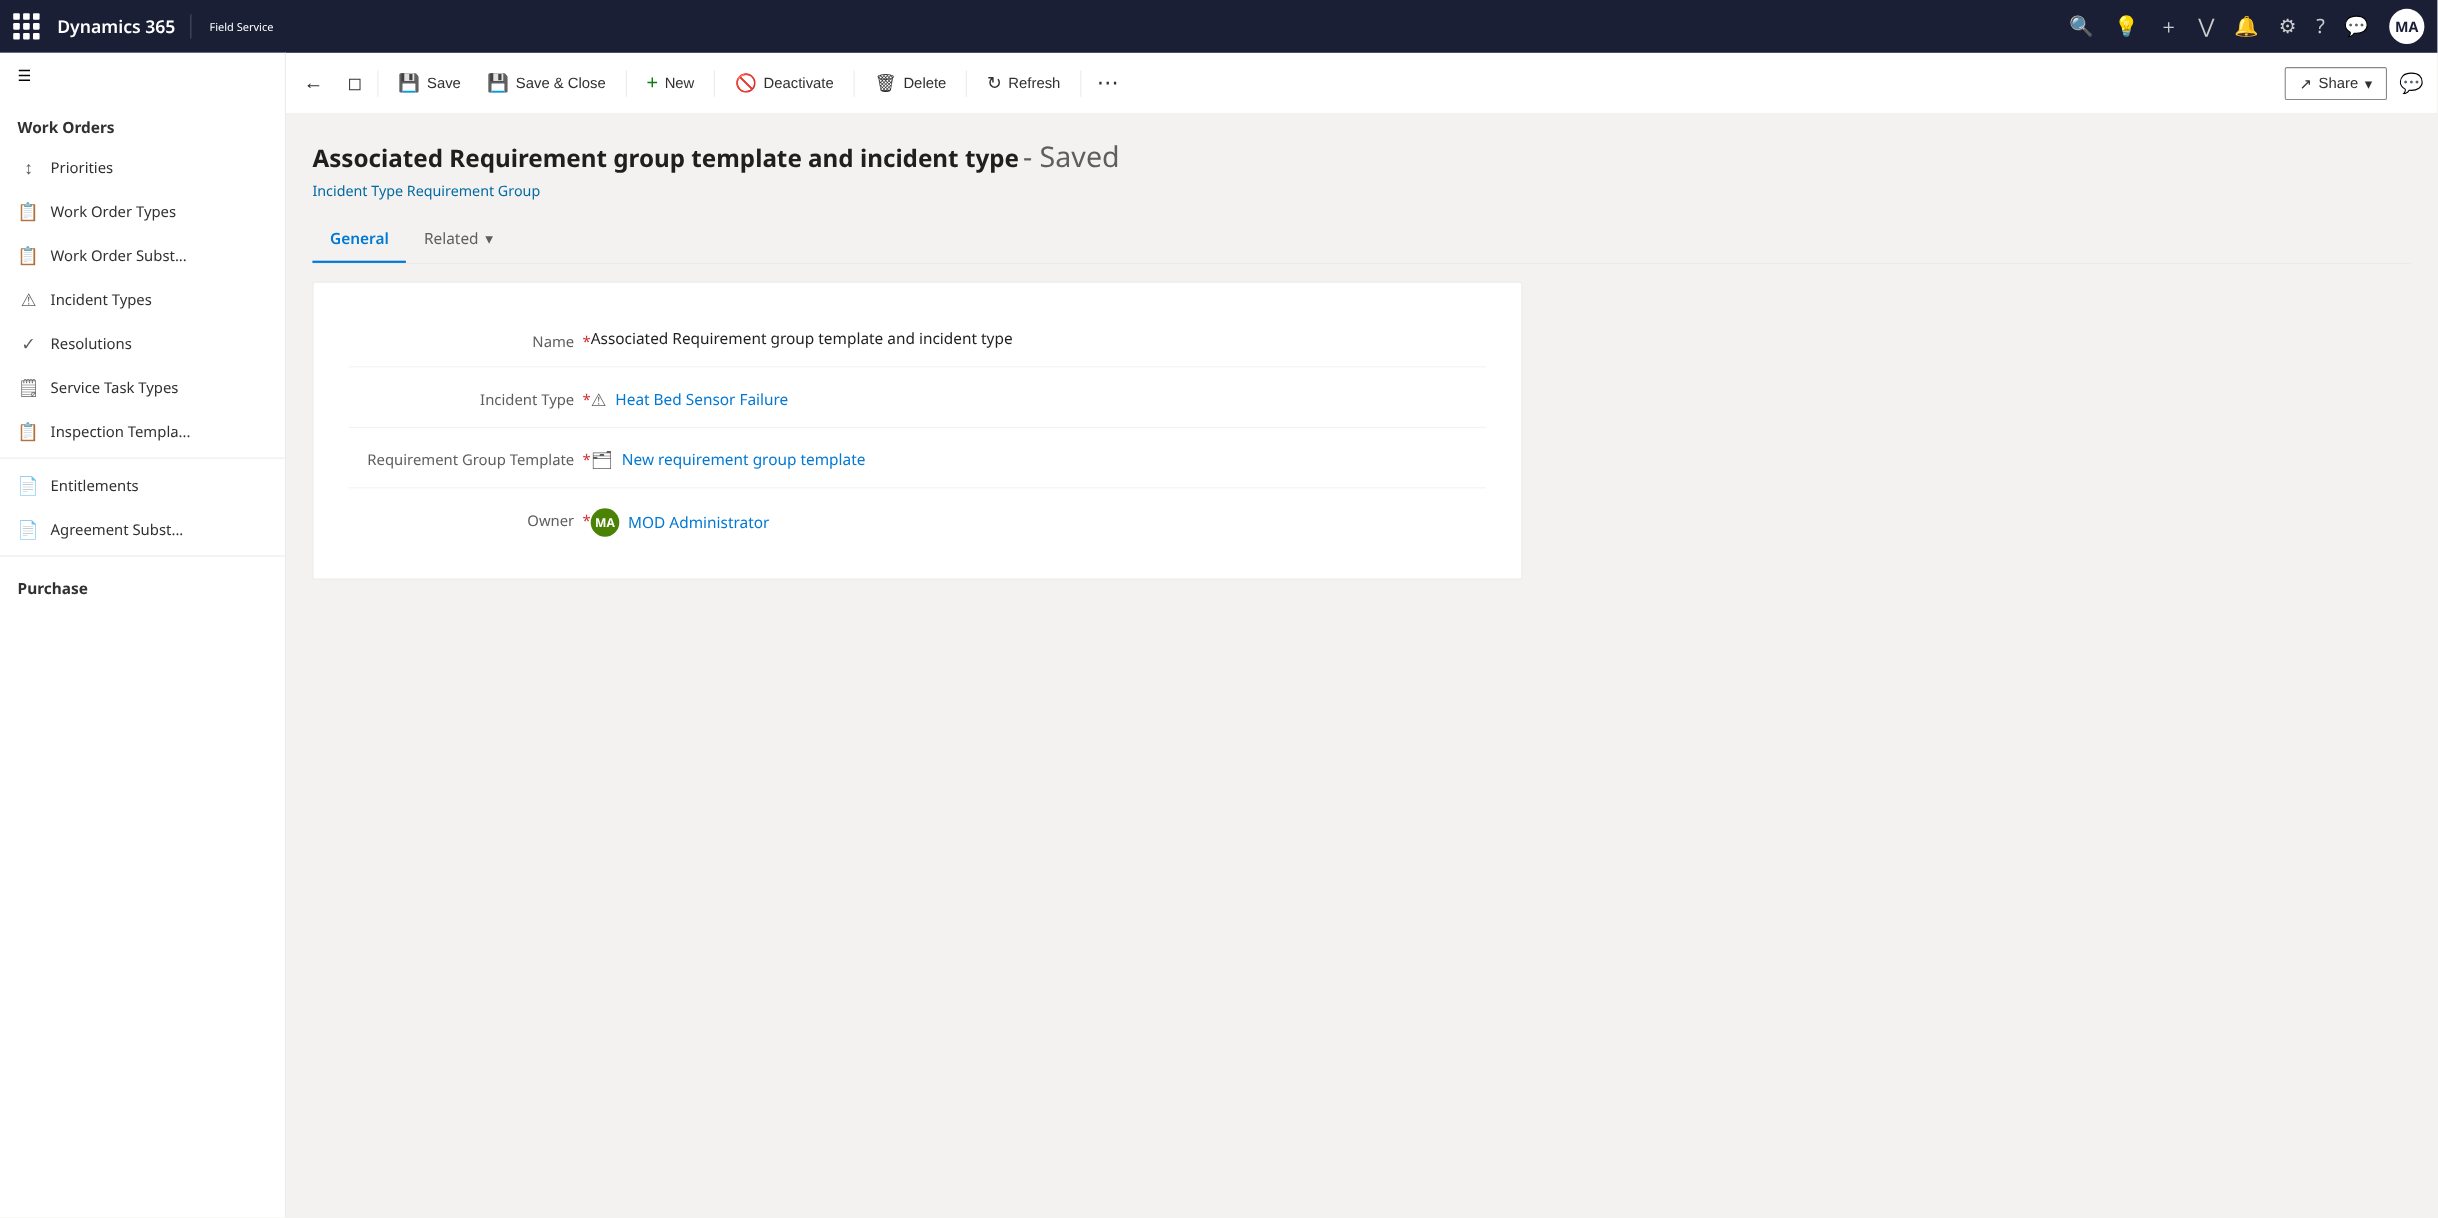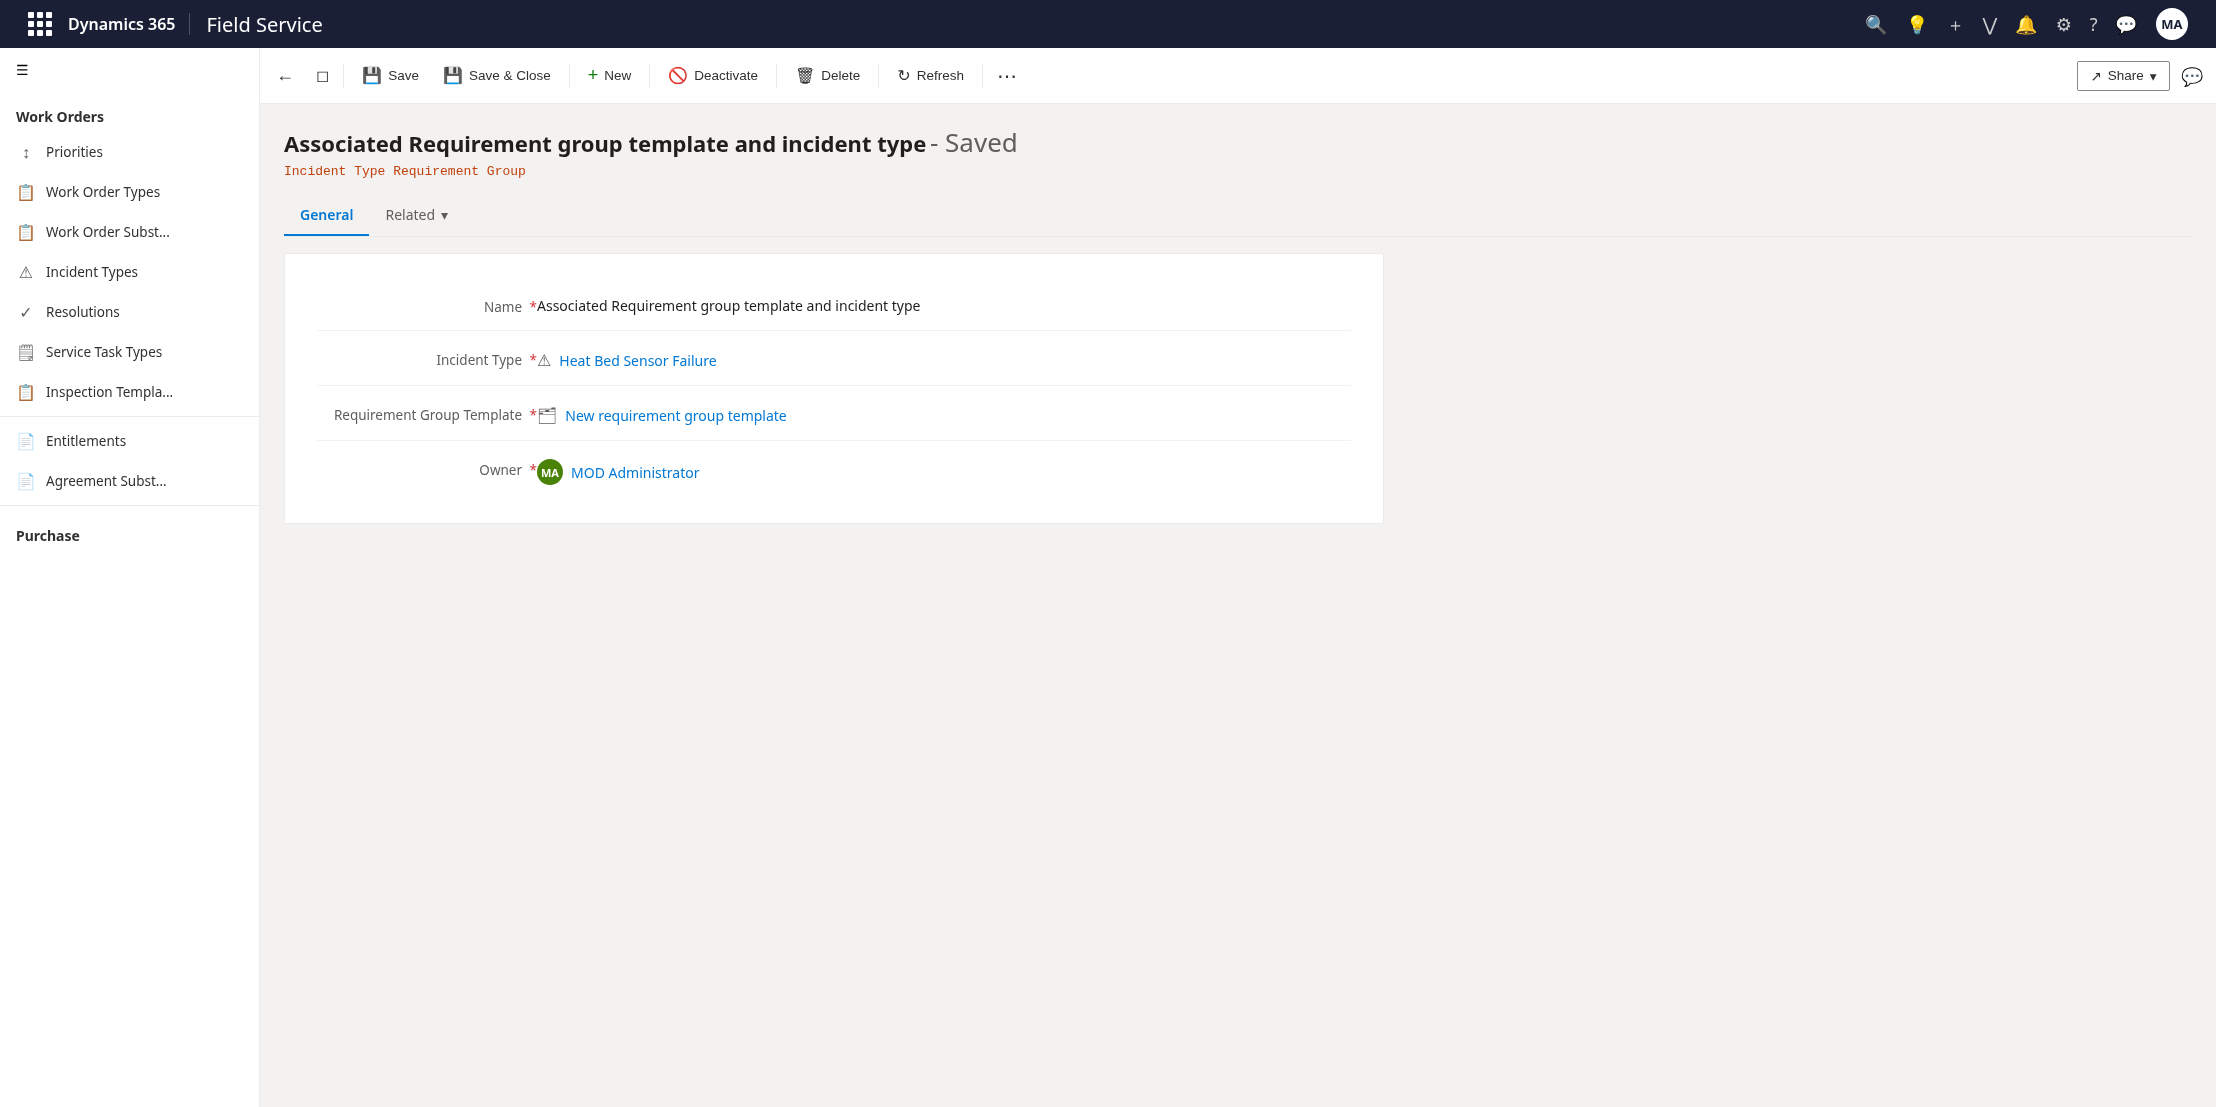--- a/index.html
+++ b/index.html
@@ -5,27 +5,27 @@
     * { box-sizing: border-box; margin: 0; padding: 0; }
     body { font-family: 'Segoe UI', system-ui, sans-serif; font-size: 14px; background: #f3f2f1; overflow: hidden; }
 
     
     .top-nav {
       display: flex;
       align-items: center;
       background: #1a1f36;
       color: #fff;
       height: 48px;
-      padding: 0 28px;
+      padding: 0 12px;
       gap: 12px;
     }
     .top-nav .dots-icon { display: grid; grid-template-columns: repeat(3,6px); gap: 3px; margin-right: 4px; }
     .top-nav .dots-icon span { width: 6px; height: 6px; background: #fff; border-radius: 1px; }
     .top-nav .app-name { font-size: 16px; font-weight: 600; color: #fff; border-right: 1px solid #4a4f6a; padding-right: 14px; margin-right: 4px; }
-    .top-nav .module-name { font-size: 20px; color: #fff; flex: 1; }
+    .top-nav .module-name { font-size: 10px; color: #fff; flex: 1; }
     .top-nav .nav-icons { display: flex; align-items: center; gap: 18px; }
     .top-nav .nav-icons span { font-size: 18px; color: #ccc; cursor: pointer; }
     .top-nav .avatar { width: 32px; height: 32px; border-radius: 50%; background: #fff; color: #1a1f36; display: flex; align-items: center; justify-content: center; font-weight: 700; font-size: 13px; }
 
     
     .layout { display: flex; height: calc(100vh - 48px); }
 
     
     .sidebar {
       width: 260px;
@@ -107,21 +107,21 @@
     }
     .cmd-chat-icon { font-size: 18px; color: #605e5c; margin-left: 8px; cursor: pointer; }
 
     
     .page-content { flex: 1; overflow-y: auto; padding: 20px 24px; background: #f3f2f1; }
 
     
     .page-header { margin-bottom: 16px; }
     .page-title { font-size: 22px; font-weight: 700; color: #201f1e; }
     .page-title-saved { font-size: 26px; font-weight: 400; color: #605e5c; }
-    .page-subtitle { font-size: 13px; color: #c2410c; margin-top: 4px; font-family: Liberation Mono, monospace; }
+    .page-subtitle { font-size: 13px; color: #0369a1; margin-top: 4px; }
 
     
     .tabs { display: flex; align-items: center; gap: 0; margin-bottom: 16px; border-bottom: 1px solid #edebe9; }
     .tab {
       padding: 10px 16px;
       font-size: 14px;
       cursor: pointer;
       color: #605e5c;
       border-bottom: 2px solid transparent;
       display: flex;

